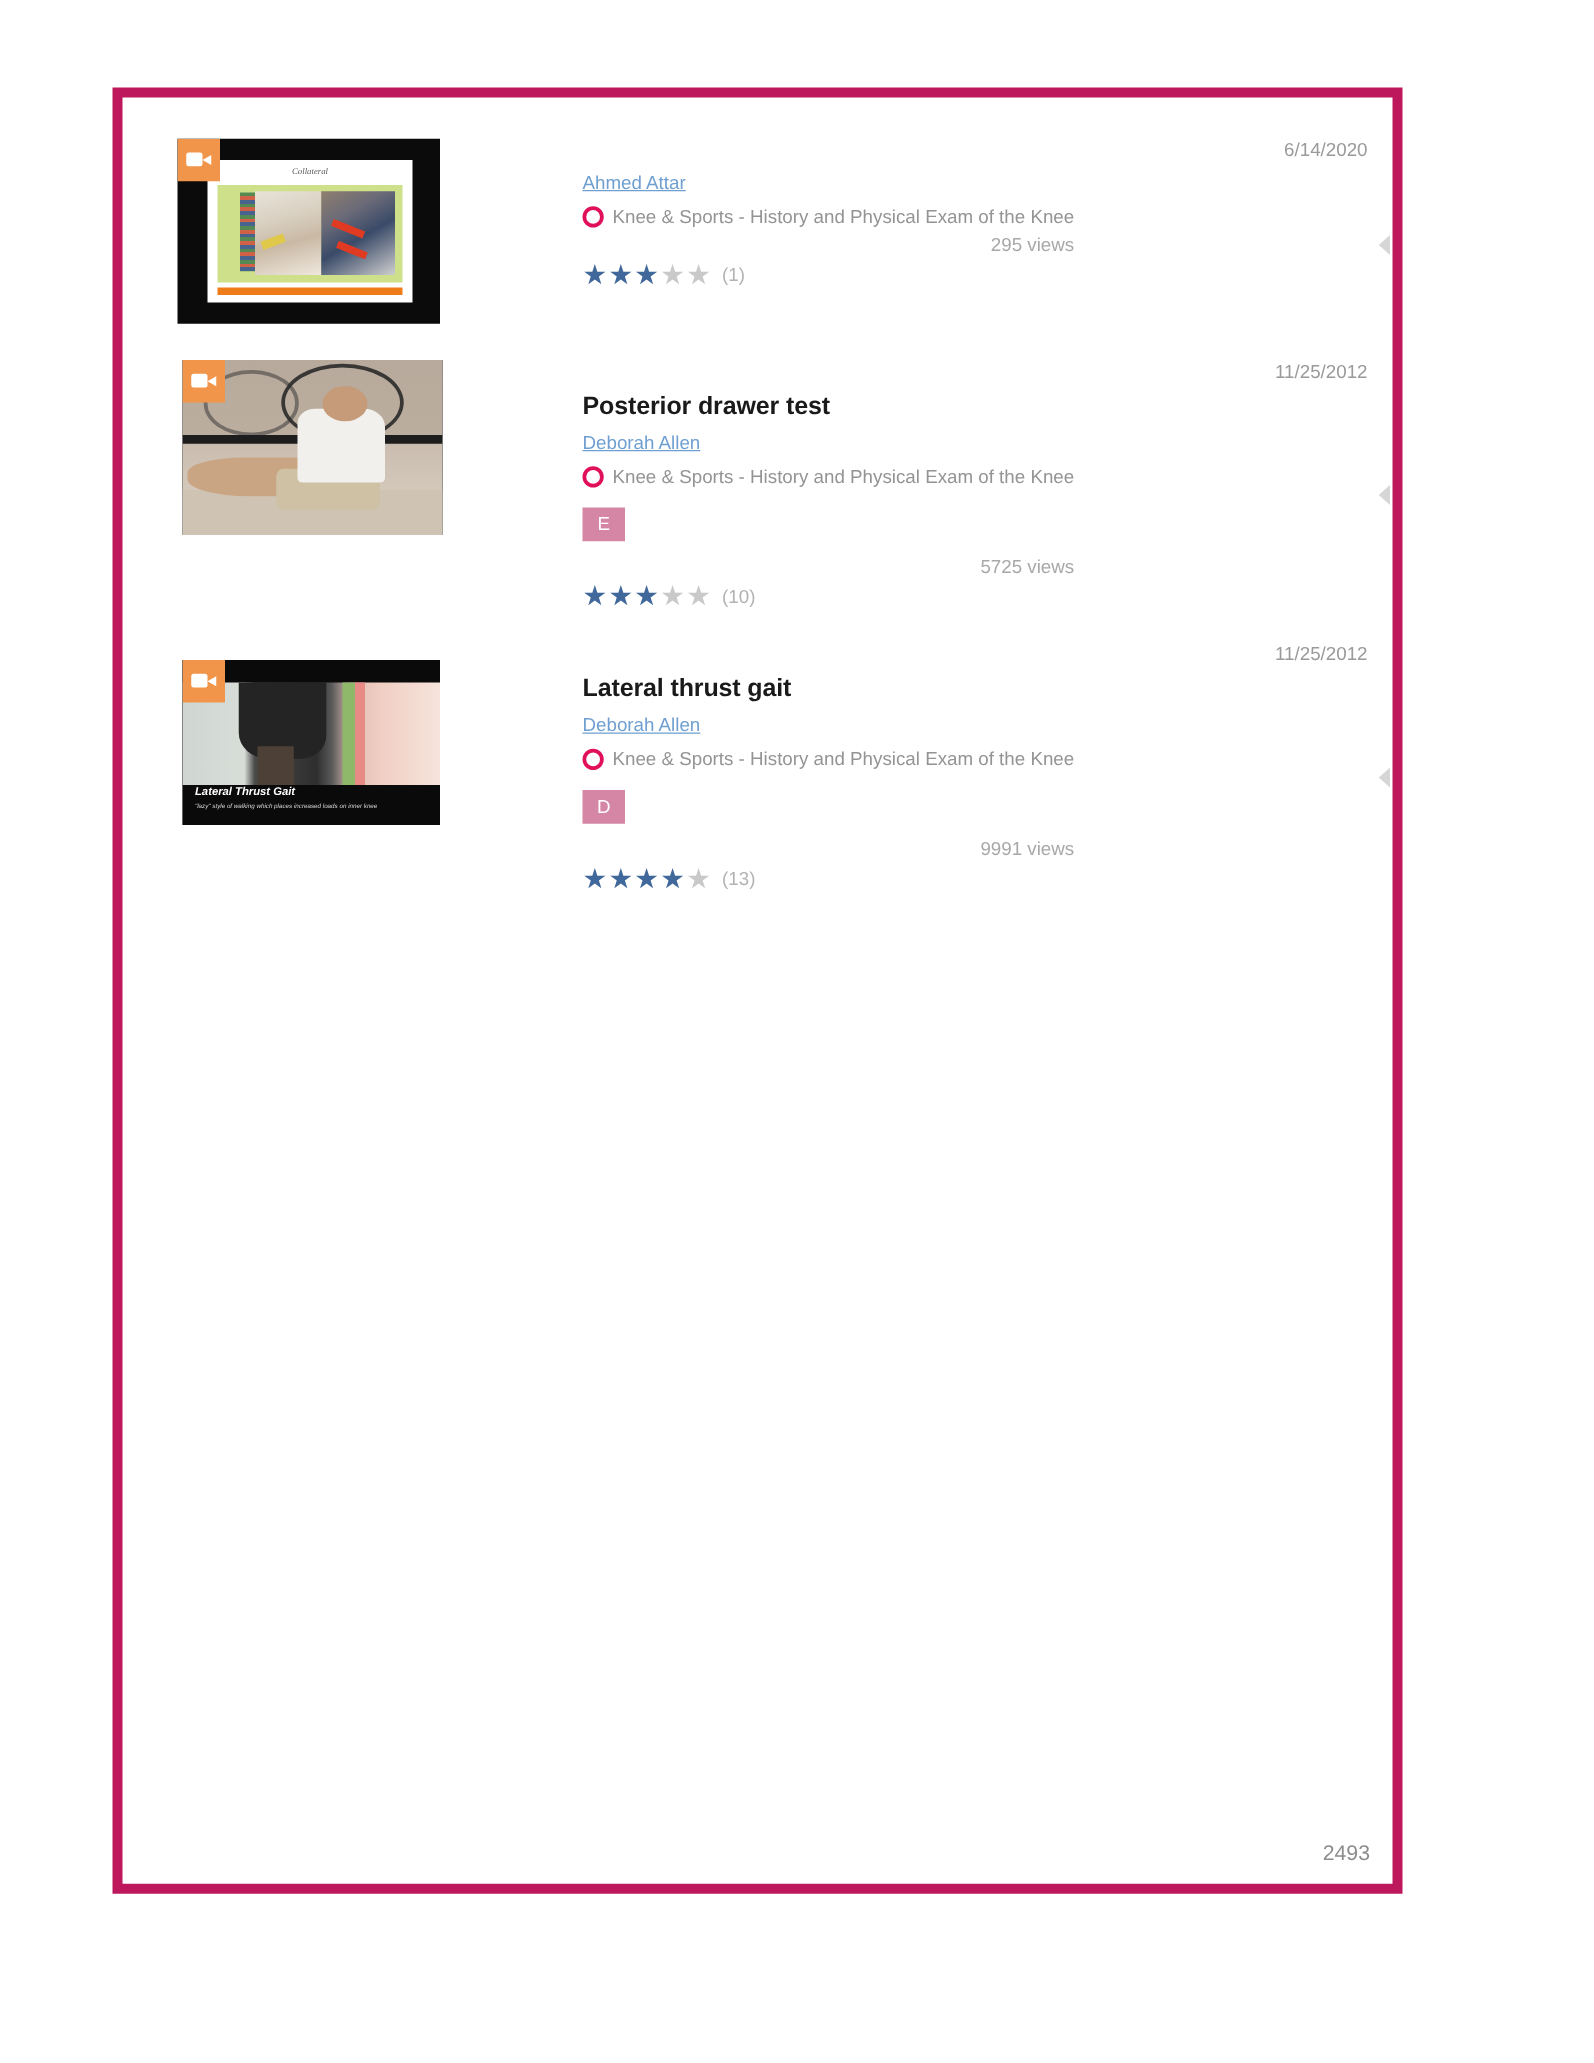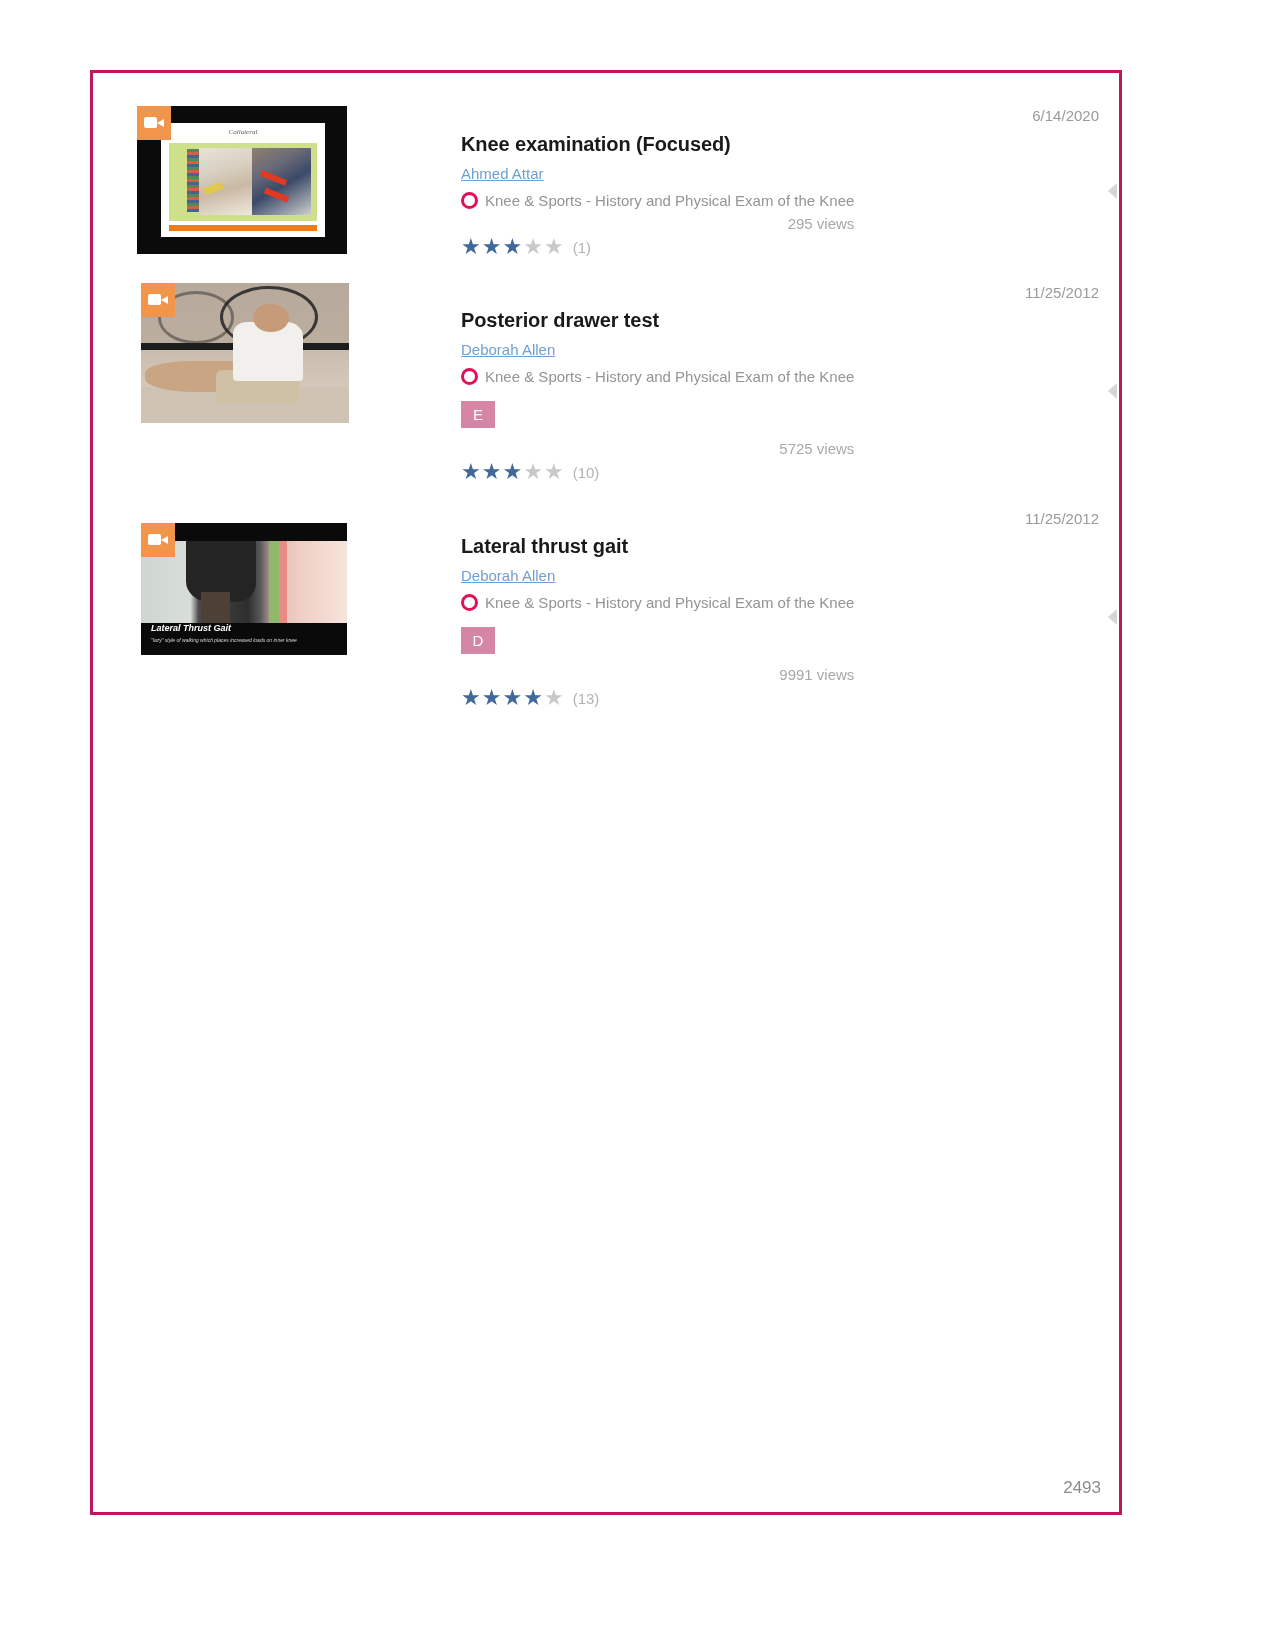--- a/index.html
+++ b/index.html
@@ -14,21 +14,21 @@
     -webkit-font-smoothing: antialiased;
   }
 
   .page-frame {
     position: absolute;
     left: 90px;
     top: 70px;
     width: 1032px;
     height: 1445px;
     background: #ffffff;
-    border: 3px solid #be185d;
+    border: 8px solid #be185d;
     box-sizing: border-box;
   }
 
   .results-list {
     position: relative;
     width: 100%;
     height: 100%;
   }
 
   .result-item {
@@ -434,21 +434,20 @@
               <div class="t1-photoL"></div>
               <div class="t1-photoR"></div>
             </div>
             <div class="t1-bar"></div>
           </div>
         </div>
         <div class="video-badge"></div>
       </div>
 
       <div class="item-body" style="top:60px;">
-        <div class="item-title">Knee examination (Focused)</div>
         <div class="item-author">Ahmed Attar</div>
         <div class="item-course">
           <span class="course-ring"></span>
           <span>Knee &amp; Sports - History and Physical Exam of the Knee</span>
         </div>
         <div class="item-views">295 views</div>
         <div class="item-rating">
           <span class="star on">★</span>
           <span class="star on">★</span>
           <span class="star on">★</span>

